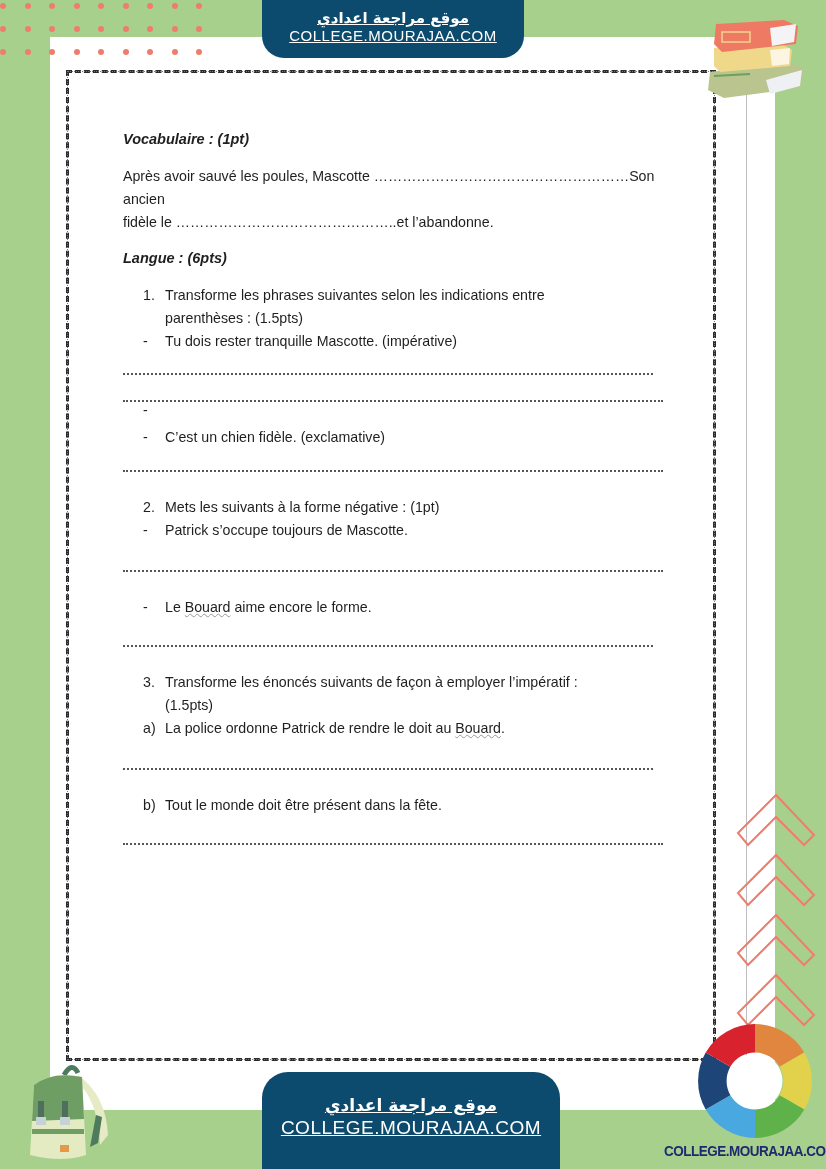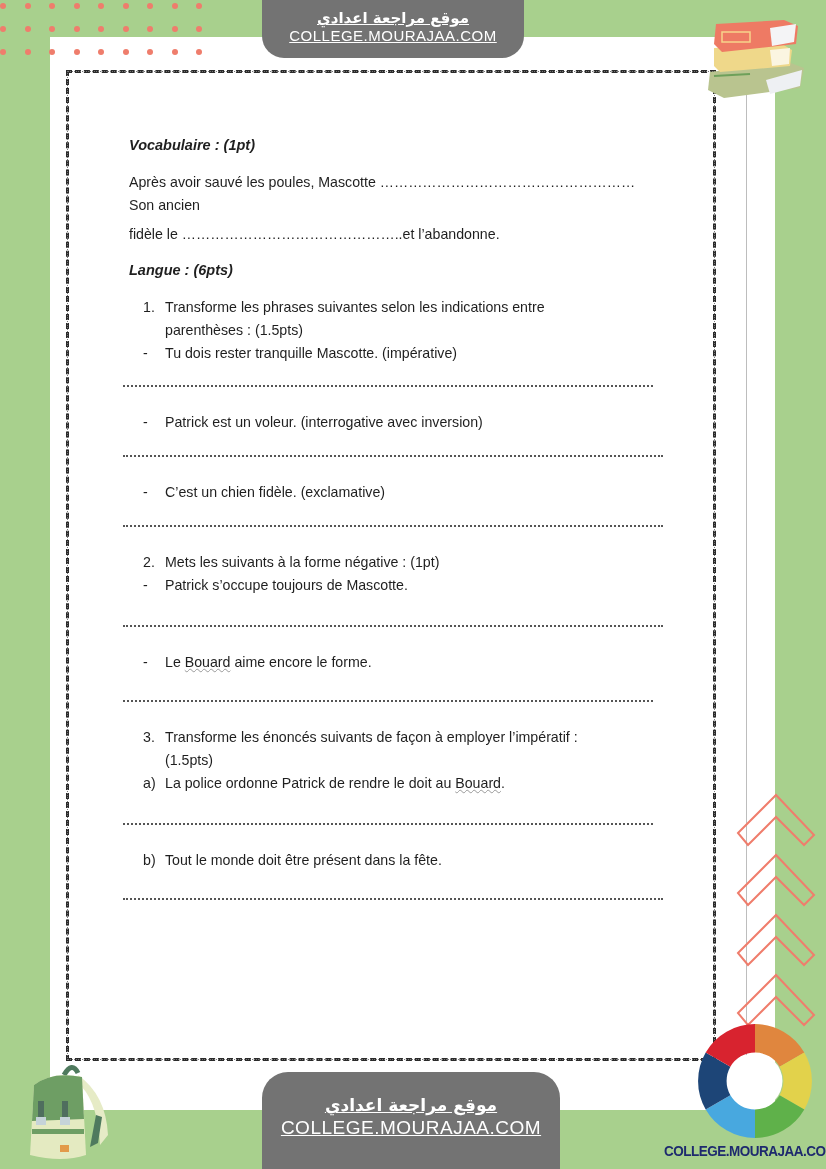--- a/index.html
+++ b/index.html
@@ -3,32 +3,32 @@
 <meta charset="utf-8">
 <style>
   html,body{margin:0;padding:0;}
   body{width:826px;height:1169px;position:relative;overflow:hidden;background:#a8d08d;font-family:"Liberation Sans",sans-serif;}
   .panel{position:absolute;left:50px;top:37px;width:725px;height:1073px;background:#fff;}
   .green-strip-left{position:absolute;left:0;top:0;width:50px;height:1110px;background:#a8d08d;}
   .dots{position:absolute;left:0;top:0;width:210px;height:60px;}
   .dot{position:absolute;width:6px;height:6px;border-radius:50%;background:#ef7d6c;}
   .gray-rule{position:absolute;left:746px;top:92px;width:1px;height:1000px;background:#bdbdbd;}
   .frame{position:absolute;left:66px;top:70px;width:650px;height:991px;border:3px dashed #2b2b2b;outline:1px dotted #777;outline-offset:-2px;box-sizing:border-box;}
-  .tab{position:absolute;background:#737373;color:#fff;text-align:center;font-family:"DejaVu Sans",sans-serif;}
+  .tab{position:absolute;background:#0c4a6e;color:#fff;text-align:center;font-family:"DejaVu Sans",sans-serif;}
   .tab-top{left:262px;top:0;width:262px;height:58px;border-radius:0 0 22px 22px;}
   .tab-bottom{left:262px;top:1072px;width:298px;height:97px;border-radius:26px 26px 0 0;}
   .tab .ar{display:block;text-decoration:underline;font-weight:bold;}
   .tab .en{display:block;text-decoration:underline;font-family:"Liberation Sans",sans-serif;letter-spacing:0.5px;}
   .tab-top .ar{font-size:15px;margin-top:9px;line-height:18px;}
   .tab-top .en{font-size:15px;line-height:18px;}
   .tab-bottom .ar{font-size:17px;margin-top:22px;line-height:22px;}
   .tab-bottom .en{font-size:19px;line-height:24px;}
   .content{position:absolute;left:123px;top:128px;width:540px;color:#1f1f1f;font-size:14.2px;line-height:23px;font-family:"Liberation Sans",sans-serif;}
   .h{font-weight:bold;font-style:italic;font-size:14.5px;}
-  .p{margin:6px;}
+  .p{margin:0;}
   .item{position:relative;padding-left:42px;}
   .item .mk{position:absolute;left:20px;}
   .ans{height:1px;border-bottom:2px dotted #555;}
   .sq{text-decoration:underline wavy #999;text-decoration-thickness:1px;}
   .chev{position:absolute;left:736px;width:80px;height:60px;}
   .books{position:absolute;left:700px;top:10px;width:110px;height:90px;}
   .bag{position:absolute;left:12px;top:1055px;width:100px;height:110px;}
   .logo{position:absolute;left:694px;top:1020px;width:122px;height:122px;}
   .logo-text{position:absolute;left:664px;top:1143px;width:162px;text-align:center;font-weight:bold;font-size:13.5px;color:#1e2a6e;letter-spacing:-0.5px;font-family:"Liberation Sans",sans-serif;transform:scaleY(1.15);}
 </style>
@@ -112,21 +112,20 @@
     <span>Transforme les phrases suivantes selon les indications entre parenthèses : (1.5pts)</span>
   </div>
   <div class="item">
     <span class="mk">-</span>
     <span>Tu dois rester tranquille Mascotte. (impérative)</span>
   </div>
   <div class="ans" style="margin-top:19px;width:530px"></div>
 
   <div class="item" style="margin-top:24px">
     <span class="mk">-</span>
-    <span>Patrick est un voleur. (interrogative avec inversion)</span>
   </div>
   <div class="ans" style="margin-top:20px;width:540px"></div>
 
   <div class="item" style="margin-top:24px">
     <span class="mk">-</span>
     <span>C’est un chien fidèle. (exclamative)</span>
   </div>
   <div class="ans" style="margin-top:20px;width:540px"></div>
 
   <div class="item" style="margin-top:24px">

